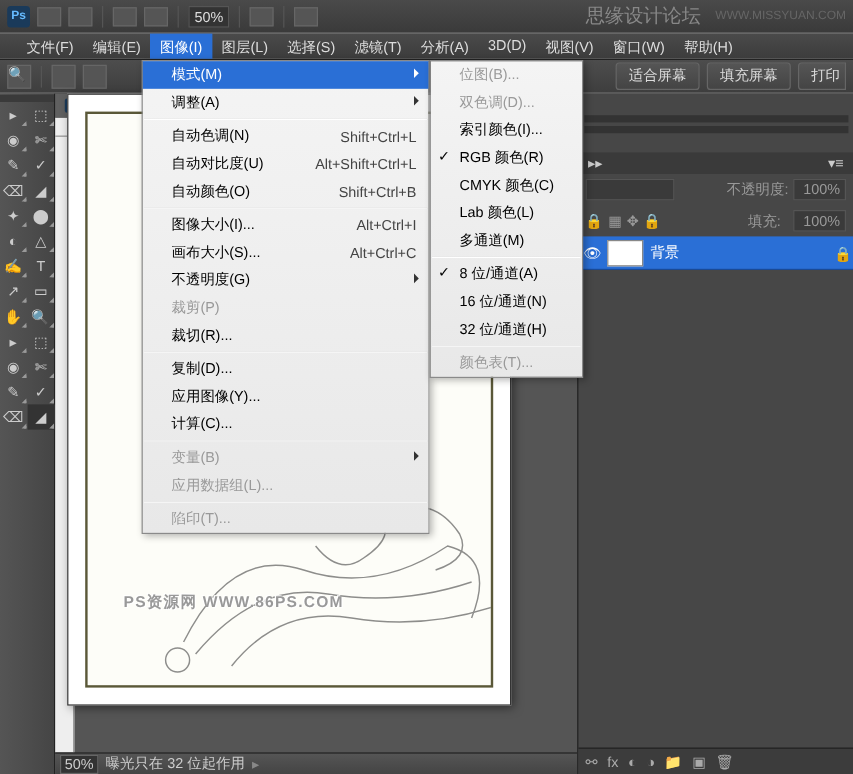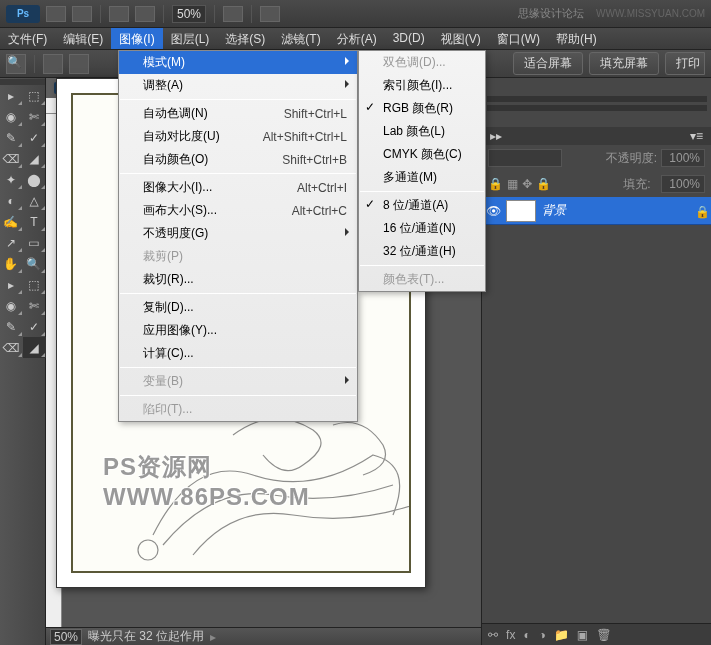--- a/index.html
+++ b/index.html
@@ -1,26 +1,26 @@
 <!DOCTYPE html>
 <html><head>
 <meta charset="utf-8">
 <style>
 * { margin:0; padding:0; box-sizing:border-box; font-family:"Microsoft YaHei","SimSun",sans-serif; font-size:12px; }
 body { background:#fff; width:711px; height:645px; overflow:hidden; position:relative; }
 
 .topbar { height:28px; background:linear-gradient(#4a4a4a,#3a3a3a); border-bottom:1px solid #222; display:flex; align-items:center; padding:0 6px; color:#ddd; gap:6px; }
-.ps-logo { width:34px; height:18px; background:#1a3a5a; border-radius:3px; display:flex; align-items:center; justify-content:center; color:#6bf; font-weight:bold; font-size:10px; }
+.ps-logo { width:19px; height:18px; background:#1a3a5a; border-radius:3px; display:flex; align-items:center; justify-content:center; color:#6bf; font-weight:bold; font-size:10px; }
 .top-icon { width:20px; height:16px; background:#555; border:1px solid #666; }
 .top-sep { width:1px; height:18px; background:#555; margin:0 2px; }
 .zoom-box { background:#333; border:1px solid #555; color:#ddd; padding:1px 4px; }
-.brand { margin-left:auto; color:#888; font-size:11px; }
+.brand { margin-left:auto; color:#888; font-size:16px; }
 .brand-url { color:#666; font-size:10px; margin-left:6px; }
 
-.menubar { height:22px; background:linear-gradient(#4a4a4a,#3c3c3c); border-bottom:1px solid #222; display:flex; align-items:stretch; padding:0 0; color:#ddd; }
+.menubar { height:22px; background:linear-gradient(#4a4a4a,#3c3c3c); border-bottom:1px solid #222; display:flex; align-items:stretch; padding:0 14px; color:#ddd; }
 .menu-item { padding:3px 8px; cursor:default; }
 .menu-item.hl { background:#2a6fd6; color:#fff; }
 
 .optionbar { height:28px; background:linear-gradient(#4d4d4d,#3e3e3e); border-bottom:1px solid #222; display:flex; align-items:center; padding:0 6px; gap:6px; }
 .ob-icon { width:20px; height:20px; background:#555; border:1px solid #666; }
 .ob-btn { background:linear-gradient(#555,#444); color:#ddd; border:1px solid #666; padding:2px 10px; border-radius:3px; }
 
 .workspace { position:absolute; top:78px; left:0; right:0; bottom:0; background:#4d4d4d; }
 .toolbox { position:absolute; left:0; top:0; width:46px; bottom:0; background:linear-gradient(90deg,#555,#454545); border-right:1px solid #222; display:flex; flex-direction:column; align-items:center; padding-top:1px; }
 .tbx-drag { width:100%; height:6px; background:#3a3a3a; }
@@ -32,21 +32,21 @@
 .canvas-area { position:absolute; left:46px; top:0; right:230px; bottom:0; background:#555; }
 .doc-tab { height:20px; background:#3a3a3a; display:flex; align-items:center; }
 .doc-tab-item { background:#606060; padding:3px 8px; color:#ddd; display:flex; align-items:center; gap:4px; }
 .doc-tab-ic { width:12px; height:12px; background:#1a3a5a; border-radius:2px; }
 .doc-tab-x { margin-left:4px; color:#bbb; }
 .ruler-h { height:16px; background:#eee; border-bottom:1px solid #888; };
 .canvas-wrap { position:absolute; top:36px; left:16px; right:0; bottom:18px; background:#4d4d4d; }
 .ruler-v { position:absolute; top:36px; left:0; width:16px; bottom:18px; background:#eee; border-right:1px solid #888; }
 .artboard { position:absolute; top:0; left:10px; width:370px; height:510px; background:#fff; box-shadow:2px 2px 8px rgba(0,0,0,.5); border:1px solid #333; padding:14px; }
 .art-inner { width:100%; height:100%; border:2px solid #5a5838; background:#fdfdf8; position:relative; overflow:hidden; }
-.watermark { position:absolute; bottom:60px; left:30px; right:10px; color:#999; font-family:Arial; font-weight:bold; font-size:24px; letter-spacing:1px; text-shadow:1px 1px 0 #fff,-1px -1px 0 #fff; }
+.watermark { position:absolute; bottom:60px; left:30px; right:10px; color:#999; font-family:Arial; font-weight:bold; font-size:13px; letter-spacing:1px; text-shadow:1px 1px 0 #fff,-1px -1px 0 #fff; }
 .lineart { position:absolute; top:300px; left:60px; width:300px; height:180px; opacity:.6; }
 .status { position:absolute; left:0; right:0; bottom:0; height:18px; background:linear-gradient(#555,#444); border-top:1px solid #222; display:flex; align-items:center; color:#ccc; padding:0 4px; gap:6px; }
 .status-box { background:#333; border:1px solid #666; padding:0 3px; }
 
 .panels { position:absolute; right:0; top:0; width:230px; bottom:0; background:#474747; border-left:1px solid #222; }
 .panel-hdr { height:18px; background:#3a3a3a; display:flex; }
 .panel-tab { padding:2px 8px; color:#ccc; }
 .panel-collapse { width:220px; height:6px; background:#333; margin:0 auto; }
 .panel-row { padding:4px 6px; display:flex; align-items:center; gap:4px; color:#999; }
 .panel-combo { background:#3a3a3a; border:1px solid #555; color:#999; padding:1px 4px; min-width:60px; }
@@ -232,21 +232,21 @@
       <span>✥</span>
       <span>🔒</span>
       <span style="flex:1"></span>
       <span class="panel-label">填充:</span>
       <div class="pct">100%</div>
     </div>
     <div class="layer-list">
       <div class="layer-item">
         <span class="layer-eye">👁</span>
         <div class="layer-thumb"></div>
-        <span style="font-style:italic">背景</span>
+        <span style="">背景</span>
         <span class="layer-lock">🔒</span>
       </div>
     </div>
     <div class="panel-foot">
       <span>⚯</span>
       <span>fx</span>
       <span>◐</span>
       <span>◑</span>
       <span>📁</span>
       <span>▣</span>
@@ -304,42 +304,48 @@
       <span>应用图像(Y)...</span>
     </div>
     <div class="dd-item">
       <span>计算(C)...</span>
     </div>
     <div class="dd-sep"></div>
     <div class="dd-item dis">
       <span>变量(B)</span>
       <span class="dd-arrow"></span>
     </div>
+    <div class="dd-item dis">
+      <span>应用数据组(L)...</span>
+    </div>
     <div class="dd-sep"></div>
     <div class="dd-item dis">
       <span>陷印(T)...</span>
     </div>
   </div>
 
 <div class="dd dd2" id="dd2">
+    <div class="dd-item dis">
+      <span>位图(B)...</span>
+    </div>
     <div class="dd-item dis">
       <span>双色调(D)...</span>
     </div>
     <div class="dd-item">
       <span>索引颜色(I)...</span>
     </div>
     <div class="dd-item">
       <span>RGB 颜色(R)</span>
       <span class="dd-check">✓</span>
     </div>
     <div class="dd-item">
+      <span>CMYK 颜色(C)</span>
+    </div>
+    <div class="dd-item">
       <span>Lab 颜色(L)</span>
-    </div>
-    <div class="dd-item">
-      <span>CMYK 颜色(C)</span>
     </div>
     <div class="dd-item">
       <span>多通道(M)</span>
     </div>
     <div class="dd-sep"></div>
     <div class="dd-item">
       <span>8 位/通道(A)</span>
       <span class="dd-check">✓</span>
     </div>
     <div class="dd-item">

